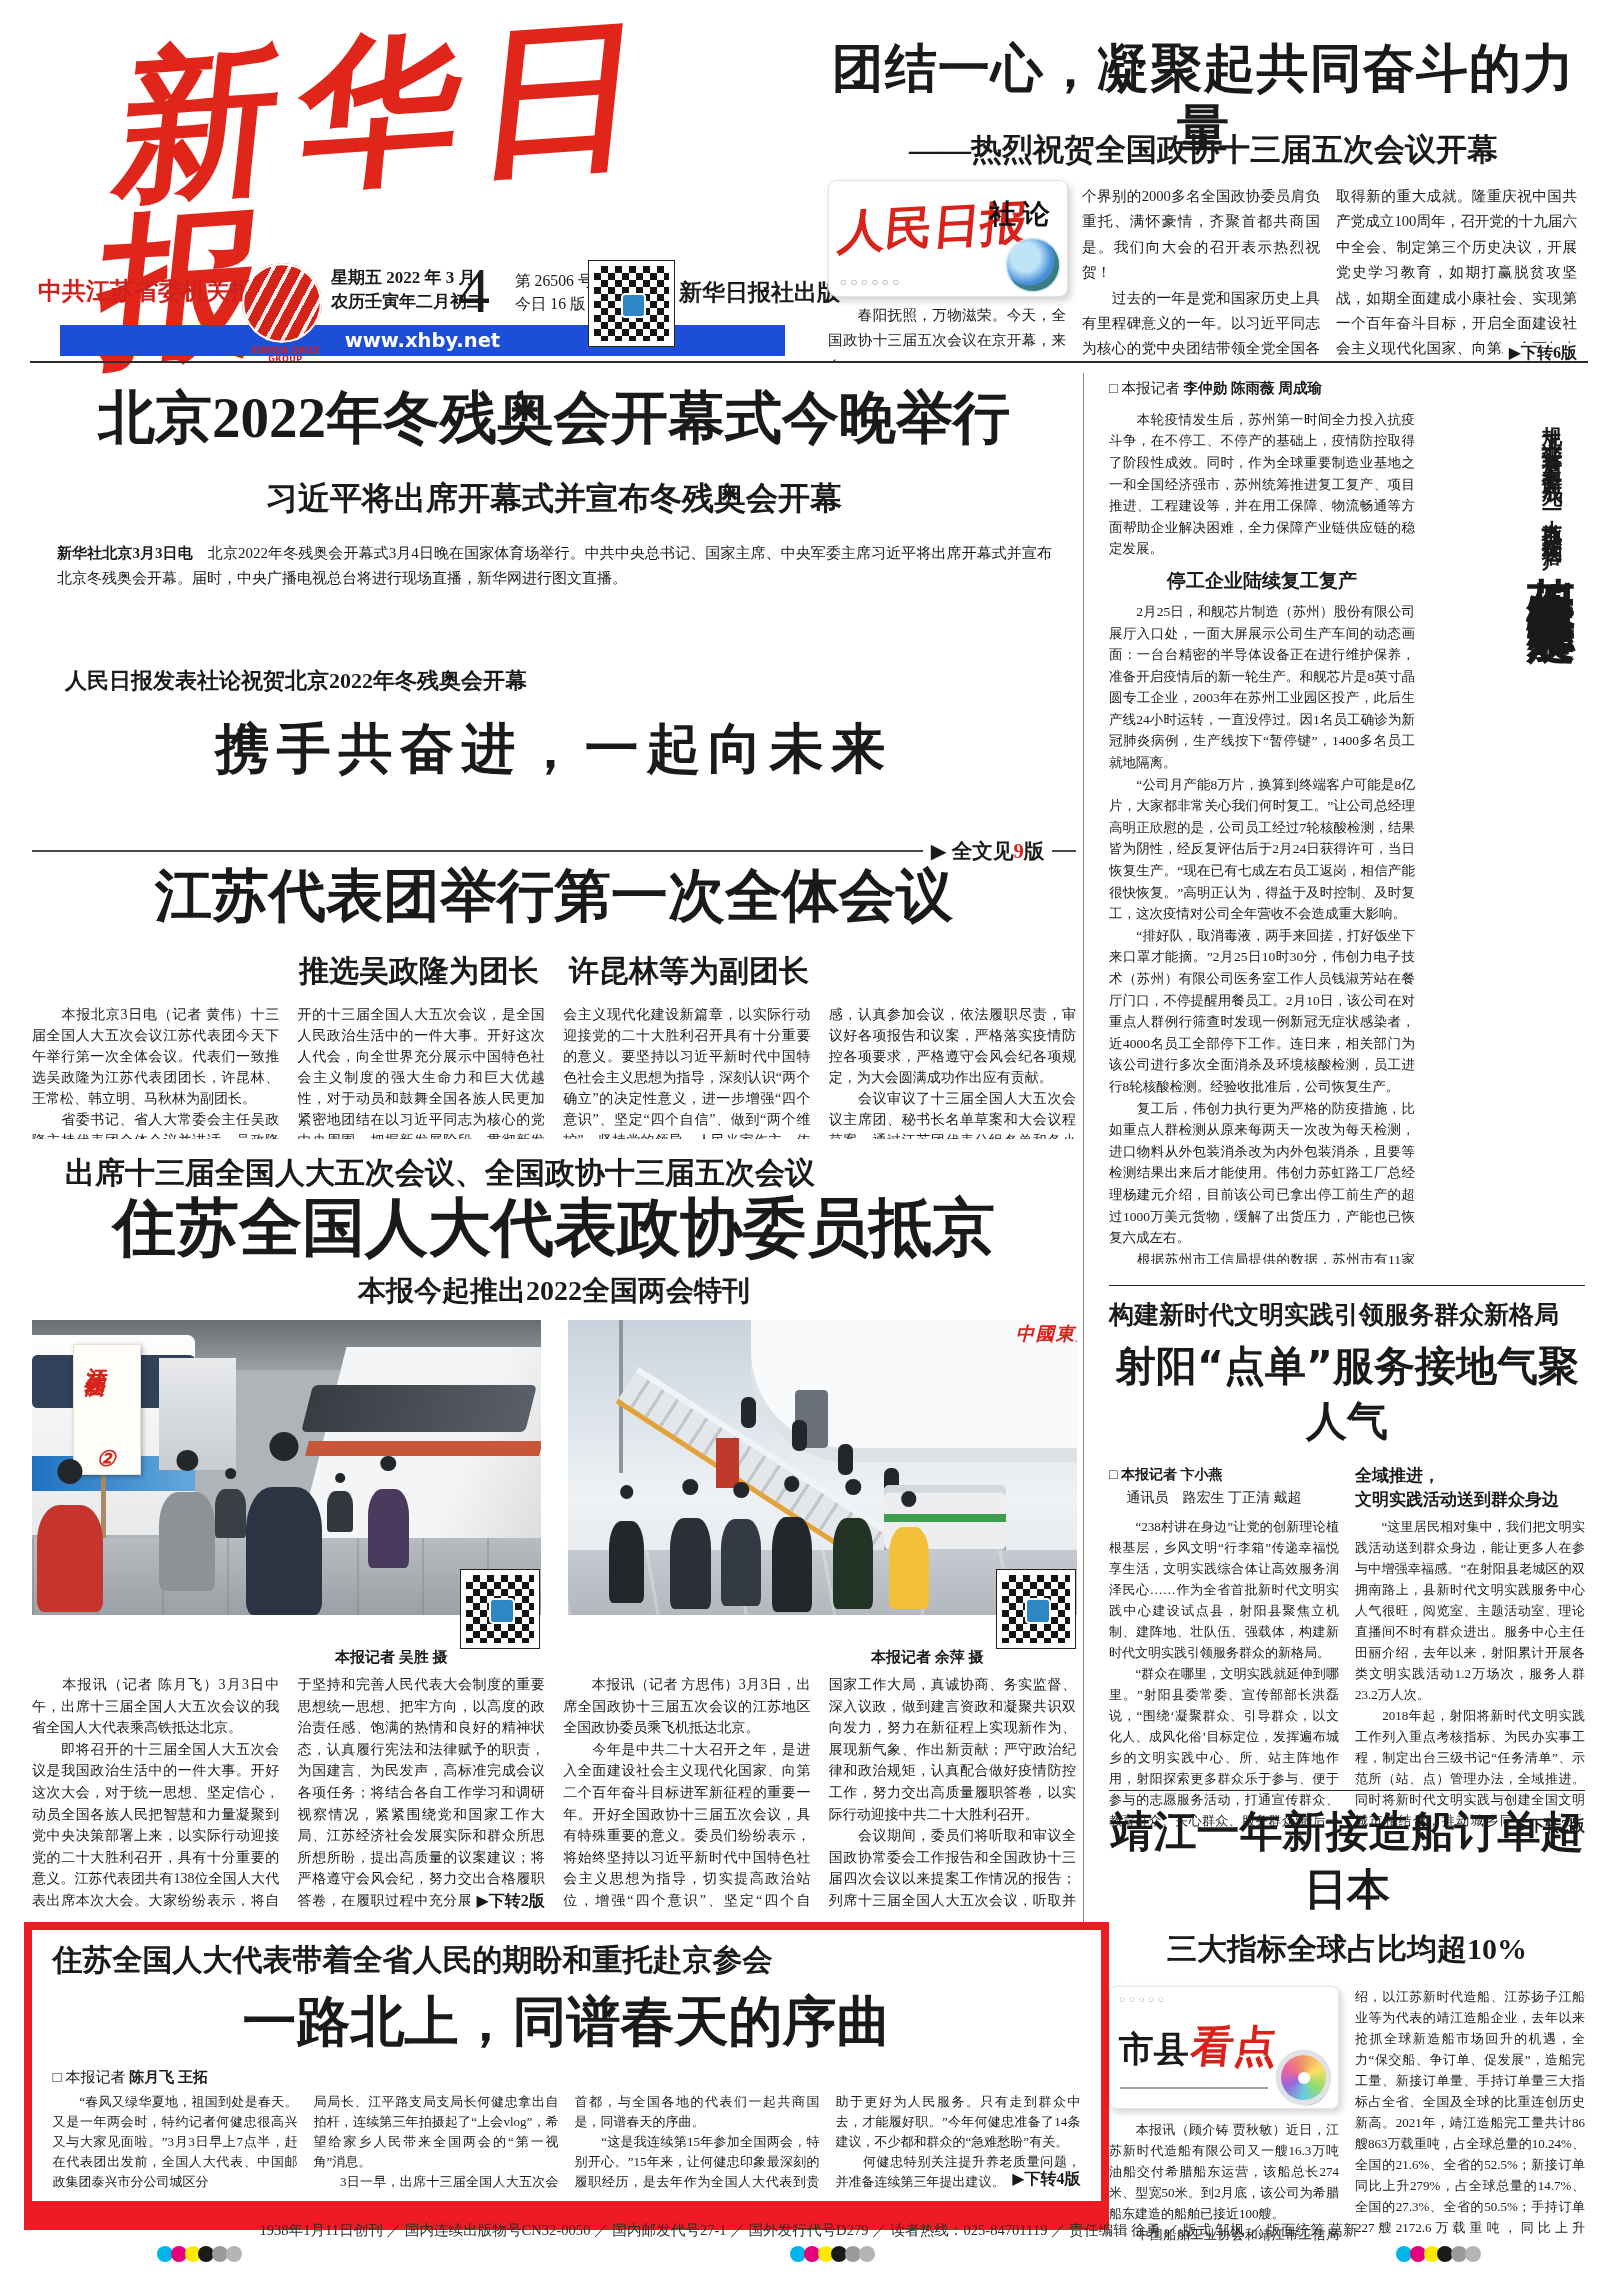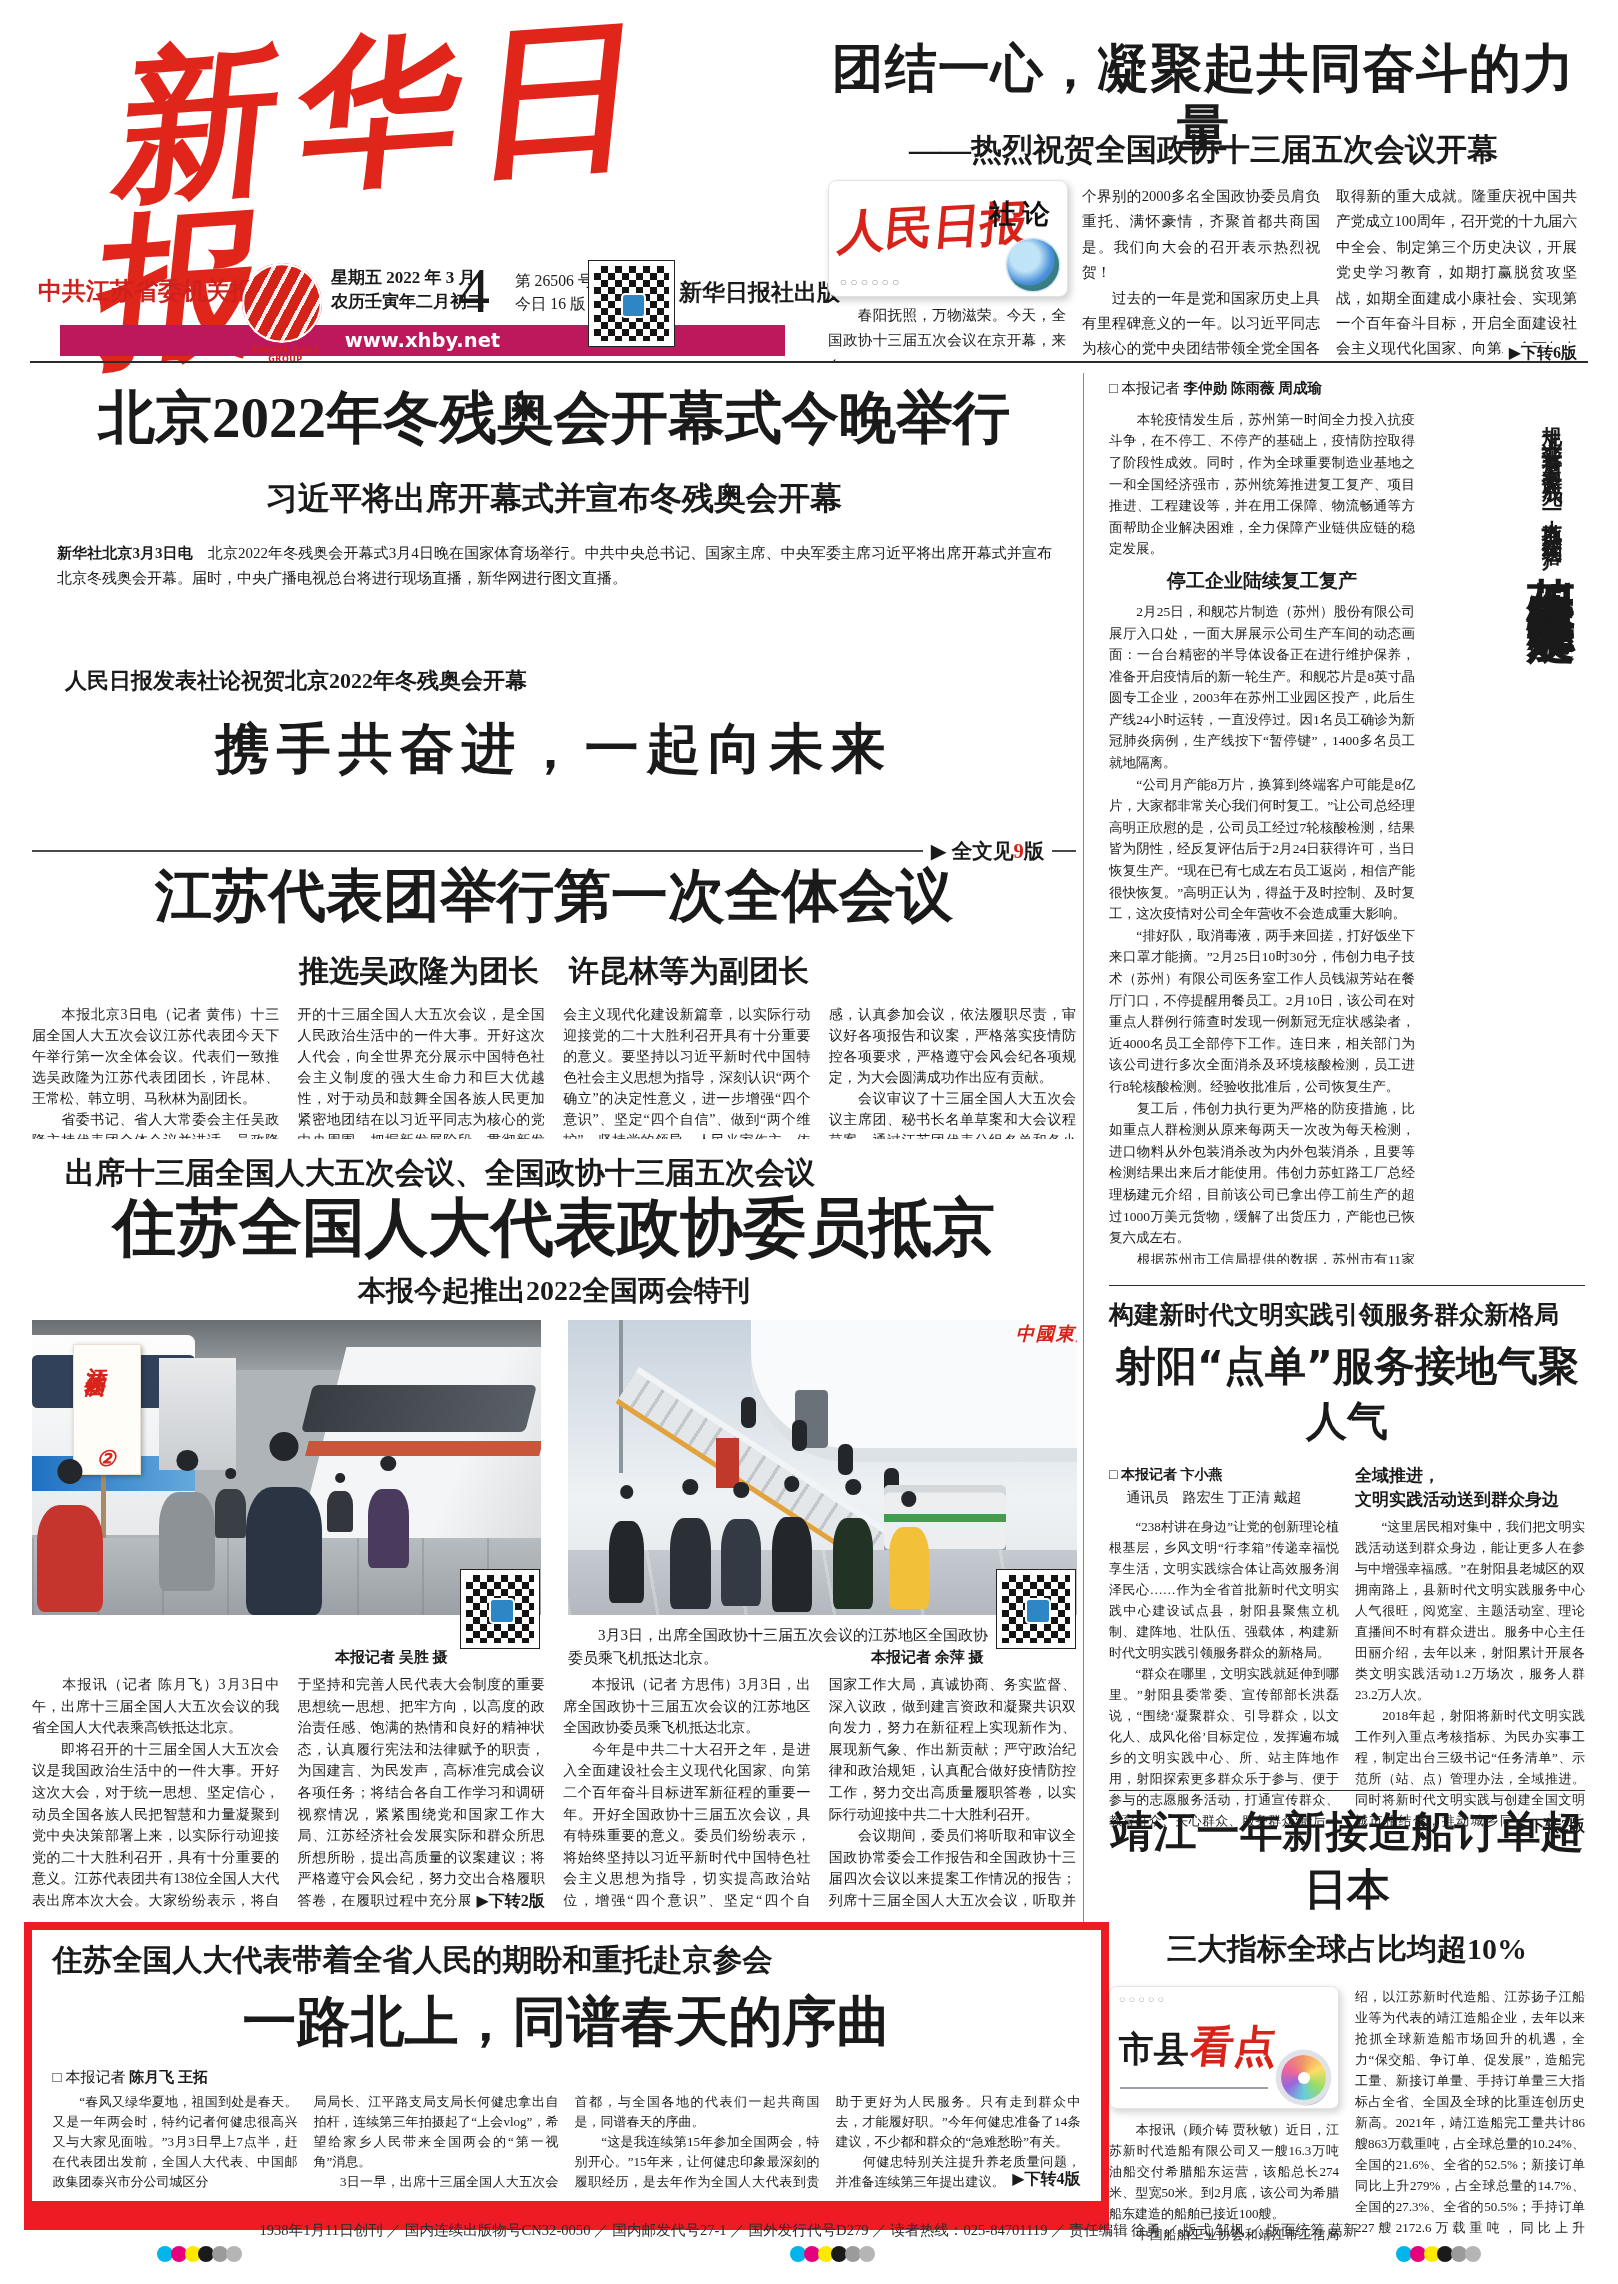--- a/index.html
+++ b/index.html
@@ -17,21 +17,21 @@
          transform:rotate(-4deg) skewX(-10deg);line-height:1;}
   .org{font-size:24px;font-weight:bold;color:#d0201c;}
   .logo-circle{width:80px;height:80px;border-radius:50%;background:
      repeating-linear-gradient(118deg,rgba(255,255,255,.92) 0 3.8px,rgba(255,255,255,0) 3.8px 14px),#d42318;
      box-shadow:0 0 0 2.2px #fff inset;}
   .logo-cap{font-size:8px;font-weight:bold;color:#d0201c;letter-spacing:0.5px;
             font-family:"DejaVu Sans",sans-serif;}
   .dateblk{font-size:17px;line-height:24px;font-weight:bold;}
   .day4{font-size:64px;line-height:1;}
   .issueblk{font-size:15.7px;line-height:23px;}
-  .graybar{background:#be185d;}
+  .graybar{background:#1d4ed8;}
   .site{color:#fff;font-size:19.5px;font-weight:bold;font-family:"DejaVu Sans",sans-serif;
         line-height:31px;text-align:center;}
   .qr{background:repeating-conic-gradient(#141414 0% 25%,#ffffff 0% 50%);
       background-size:14px 14px;border:5.4px solid #fff;outline:1.1px solid #222;}
   .qr-logo{position:absolute;left:50%;top:50%;width:21.6px;height:21.6px;margin:-10.8px 0 0 -10.8px;
       background:#2f86c5;border-radius:4.3px;border:2.2px solid #fff;}
   .publisher{font-size:23px;font-weight:bold;}
 
   
   .ed-headline{font-size:52px;font-weight:900;letter-spacing:1.1px;line-height:1.15;}
@@ -327,21 +327,20 @@
         <i class="hd"></i>
         <i class="bd"></i>
       </div>
   </div>
 
   <div class="abs credit" style="left:335px;top:1648px;">本报记者 吴胜 摄</div>
   <div class="abs qr" style="left:461px;top:1570px;width:68px;height:68px;">
       <div class="qr-logo"></div>
     </div>
 
-  <div class="abs caption" style="left:568px;top:1624px;width:422px;">　　3月3日，出席全国政协十三届五次会议的江苏地区全国政协委员乘飞机抵达北京。</div>
   <div class="abs credit" style="left:871px;top:1648px;">本报记者 余萍 摄</div>
   <div class="abs qr" style="left:997px;top:1570px;width:68px;height:68px;">
       <div class="qr-logo"></div>
     </div>
 
   <div class="abs ncols" style="left:32px;top:1674px;width:1044px;height:238px;">
     <div class="ncol bodytext justify pre">　　本报讯（记者 陈月飞）3月3日中午，出席十三届全国人大五次会议的我省全国人大代表乘高铁抵达北京。
 　　即将召开的十三届全国人大五次会议是我国政治生活中的一件大事。开好这次大会，对于统一思想、坚定信心，动员全国各族人民把智慧和力量凝聚到党中央决策部署上来，以实际行动迎接党的二十大胜利召开，具有十分重要的意义。江苏代表团共有138位全国人大代表出席本次大会。大家纷纷表示，将自觉用习近平新时代中国特色社会主义思想特别是习近平总书记关</div>
     <div class="ncol">
       <div class="bodytext justify pre" style="height:238px;overflow:hidden;">于坚持和完善人民代表大会制度的重要思想统一思想、把牢方向，以高度的政治责任感、饱满的热情和良好的精神状态，认真履行宪法和法律赋予的职责，为国建言、为民发声，高标准完成会议各项任务；将结合各自工作学习和调研视察情况，紧紧围绕党和国家工作大局、江苏经济社会发展实际和群众所思所想所盼，提出高质量的议案建议；将严格遵守会风会纪，努力交出合格履职答卷，在履职过程中充分展现江苏代表的能力素养和形象作风。</div>

